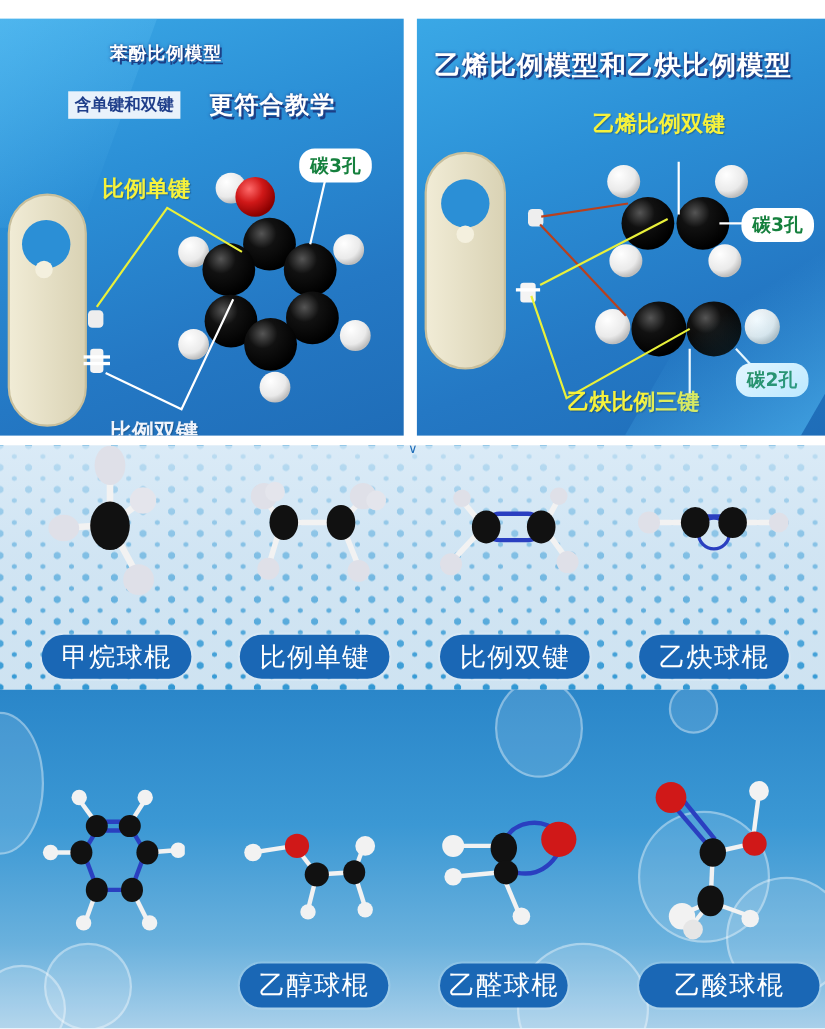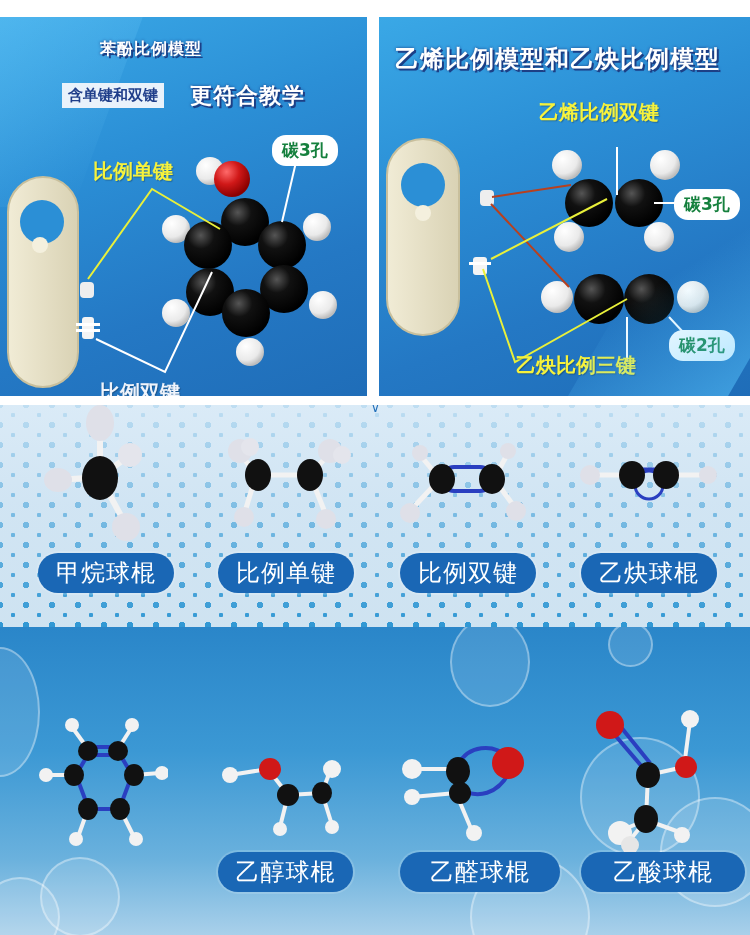--- a/index.html
+++ b/index.html
@@ -36,21 +36,21 @@
   .strip::before { content: ""; position: absolute; inset: 0;
     background: linear-gradient(180deg, rgba(220,236,248,0.85) 0%, rgba(210,230,245,0.55) 45%, rgba(200,225,242,0.1) 100%); }
   .strip-chevron { position: absolute; left: 371px; top: -4px; color: #1f6db8; font-size: 12px; z-index: 2; }
 
   .bottom { position: absolute; left: 0; top: 627px; width: 750px; height: 308px; overflow: hidden;
     background: linear-gradient(180deg, #2a86c9 0%, #3b98d4 40%, #6ab1dd 75%, #a9d0ea 100%); }
   .bubble-bg { position: absolute; border-radius: 50%; border: 2px solid rgba(255,255,255,0.35); background: rgba(255,255,255,0.12); }
 
   .pill { position: absolute; height: 40px; border-radius: 20px; background: #1a67b5; color: #ffffff;
     font-size: 24px; display: flex; align-items: center; justify-content: center; letter-spacing: 1px;
-    box-shadow: 0 0 0 2px rgba(255,255,255,0.15); z-index: 3; }
+    box-shadow: 0 0 0 2px rgba(255,255,255,0.15); z-index: 3; margin-top: 24px; }
   .mol { position: absolute; z-index: 2; }
 </style>
 </head>
 <body>
 
 <div class="panel panel-left">
   <div class="title t-left-main">苯酚比例模型</div>
   <div class="t-left-badge">含单键和双键</div>
   <div class="title t-left-sub">更符合教学</div>
 
@@ -353,15 +353,15 @@
     <circle cx="24" cy="20" r="14" fill="#d01818"></circle>
     <circle cx="100" cy="62" r="11" fill="#d01818"></circle>
     <ellipse cx="62" cy="70" rx="12" ry="13" fill="#111"></ellipse>
     <circle cx="34" cy="128" r="12" fill="#f2f2f2"></circle>
       <circle cx="96" cy="130" r="8" fill="#f2f2f2"></circle>
       <circle cx="44" cy="140" r="9" fill="#e6e6e6"></circle>
     <ellipse cx="60" cy="114" rx="12" ry="14" fill="#111"></ellipse>
   </svg>
 
   <div class="pill" style="left:218px;top:225px;width:135px;">乙醇球棍</div>
-  <div class="pill" style="left:400px;top:225px;width:160px;">乙醛球棍</div>
+  <div class="pill" style="left:400px;top:225px;width:116px;">乙醛球棍</div>
   <div class="pill" style="left:581px;top:225px;width:164px;">乙酸球棍</div>
 </div>
 
 </body></html>

